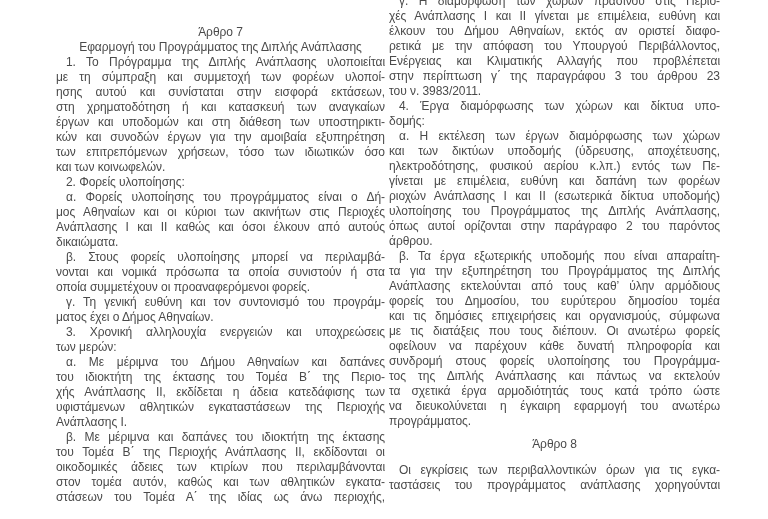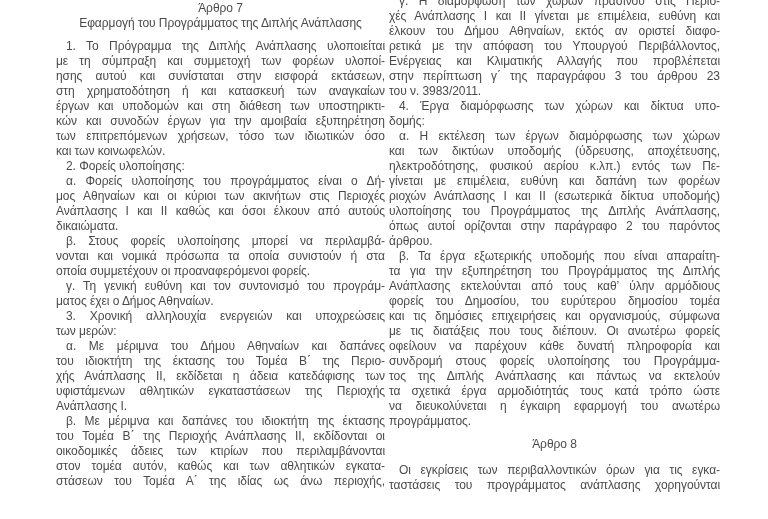--- a/index.html
+++ b/index.html
@@ -6,37 +6,37 @@
   .page {
     position: relative;
     width: 768px;
     height: 519px;
     background: #ffffff;
     overflow: hidden;
     font-family: "Liberation Sans", sans-serif;
     color: #4a4a4a;
   }
   .col { position: absolute; top: 1px; }
-  .col-left  { left: 56px;  width: 329px; padding-top: 0; }
+  .col-left  { left: 56px;  width: 329px; padding-top: 24px; }
   .col-right { left: 389px; width: 331px; }
   .block { margin: 0; }
   .line {
     height: 15px;
     line-height: 15px;
     font-size: 12px;
     letter-spacing: -0.05px;
     overflow: hidden;
   }
   .just { text-align: justify; text-align-last: justify; }
   .end  { text-align: left; }
   .indent { text-indent: 10px; }
   .article-title .line,
   .article-subtitle .line,
   .article-heading .line { text-align: center; text-align-last: center; }
-  .article-subtitle { margin-bottom: 8px; }
+  .article-subtitle { margin-bottom: 0; }
   .article-heading { margin-top: 8px; margin-bottom: 11px; }
   .clipped { margin-top: -7px; }
 </style>
 </head>
 <body>
 
 <div class="page">
   <div class="col col-left">
       <div class="block article-title">
         <div class="line">Άρθρο 7</div>

